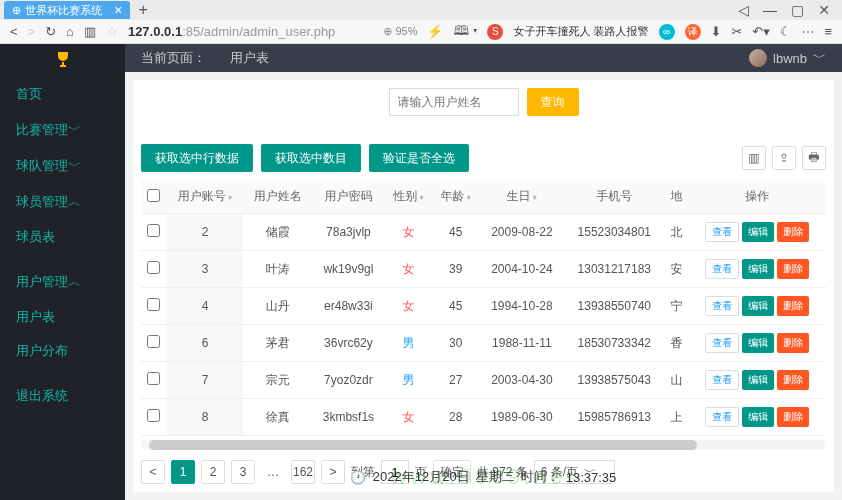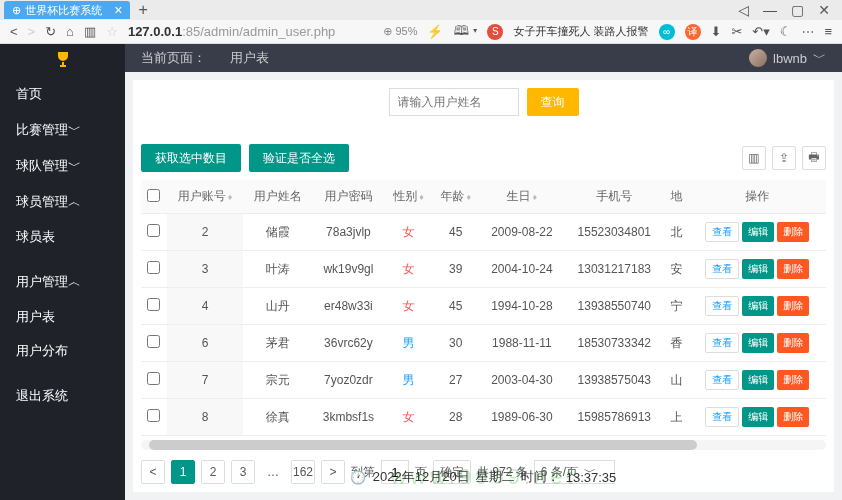--- a/index.html
+++ b/index.html
@@ -18,21 +18,21 @@
     .addr-spacer { flex: 1; }
     .addr-icons { display: flex; gap: 10px; align-items: center; }
     .zoom { font-size: 11px; color: #888; }
     .news-snippet { font-size: 11px; color: #333; }
     .circle-icon { width: 16px; height: 16px; border-radius: 50%; display: flex; align-items: center; justify-content: center; font-size: 10px; }
     .teal-circle { background: #00bcd4; color: #fff; }
     .orange-circle { background: #ff6633; color: #fff; }
     
     
     .app { display: flex; height: 456px; }
-    .sidebar { width: 125px; background: #20222a; color: #ffffff; display: flex; flex-direction: column; }
+    .sidebar { width: 125px; background: #20222a; color: #14b8a6; display: flex; flex-direction: column; }
     .logo-box { height: 32px; display: flex; align-items: center; justify-content: center; }
     .logo { color: #ffb700; }
     .nav-item { padding: 9px 16px; font-size: 13px; cursor: pointer; display: flex; align-items: center; justify-content: space-between; }
     .nav-group-label { padding: 9px 16px; font-size: 13px; display: flex; align-items: center; justify-content: flex-start; cursor: pointer; }
     .nav-sub { padding: 8px 16px 8px 16px; font-size: 13px; cursor: pointer; }
     .nav-spacer { height: 10px; }
     
     .main { flex: 1; display: flex; flex-direction: column; background: #f1f2f3; }
     .topbar { height: 28px; background: #393d49; color: #ccc; display: flex; align-items: center; padding: 0 16px; font-size: 13px; }
     .topbar-right { margin-left: auto; display: flex; align-items: center; gap: 6px; }
@@ -170,20 +170,21 @@
       </div>
     </div>
 
     <div class="content">
       <div class="search-row">
         <input class="search-input" placeholder="请输入用户姓名" style="">
         <button class="btn btn-warn">查询</button>
       </div>
 
       <div class="action-row">
+        <button class="btn btn-green">获取选中行数据</button>
         <button class="btn btn-green">获取选中数目</button>
         <button class="btn btn-green">验证是否全选</button>
         <div class="toolbar-icons">
           <span>▥</span>
           <span>⇪</span>
           <span>🖶</span>
         </div>
       </div>
 
       <table>

